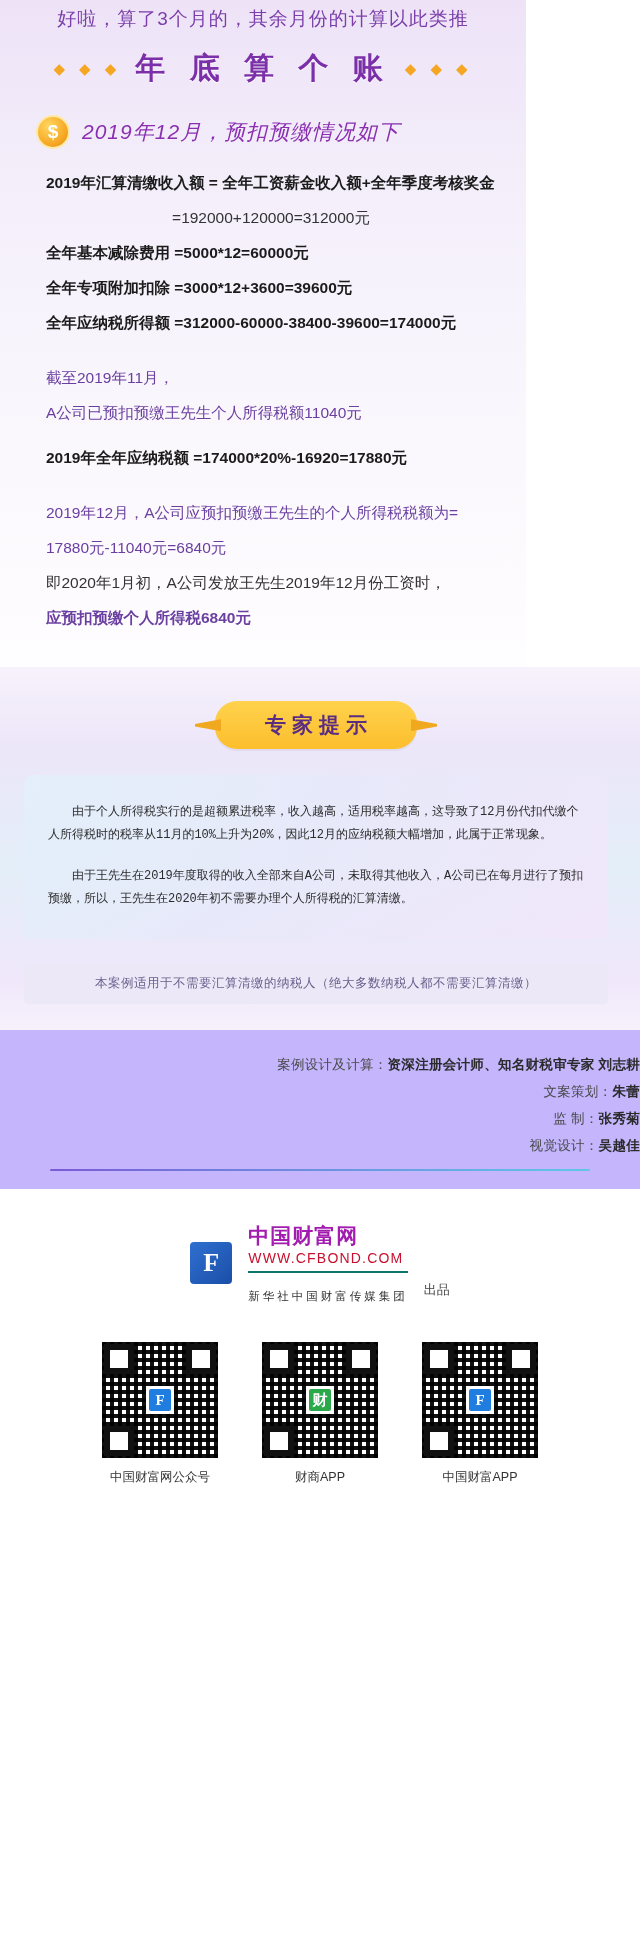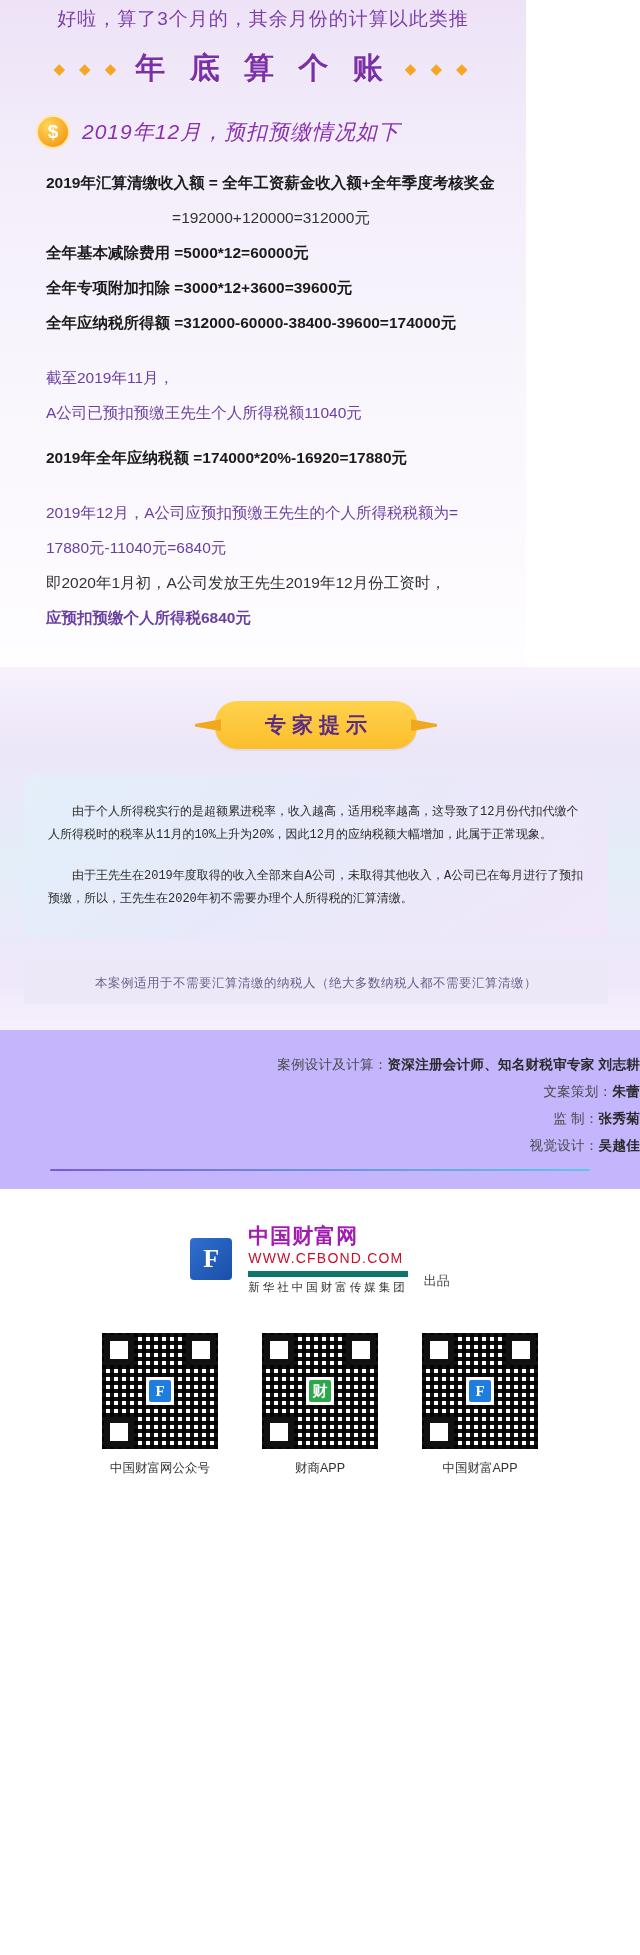--- a/index.html
+++ b/index.html
@@ -179,21 +179,21 @@
     border-radius: 4px;
     display: flex; align-items: center; justify-content: center;
     color: #fff; font-size: 26px; font-weight: bold;
     font-family: "Liberation Serif", serif;
   }
   .logo-texts { line-height: 1.25; }
   .logo-cn { font-size: 21px; font-weight: bold; color: #a21caf; letter-spacing: 1px; }
   .logo-en { font-size: 14px; color: #c8102e; letter-spacing: 1.2px; }
   .logo-sub {
     font-size: 11.5px; color: #333; letter-spacing: 3px;
-    border-top: 6px solid #0f766e; margin-top: 4px; padding-top: 3px;
+    border-top: 2px solid #0f766e; margin-top: 4px; padding-top: 16px;
   }
   .logo-produce { font-size: 13px; color: #444; align-self: flex-end; padding-bottom: 4px; }
 
   
   .qr-section {
     display: flex;
     justify-content: center;
     gap: 34px;
     padding: 14px 0 26px 0;
     background: #fff;

